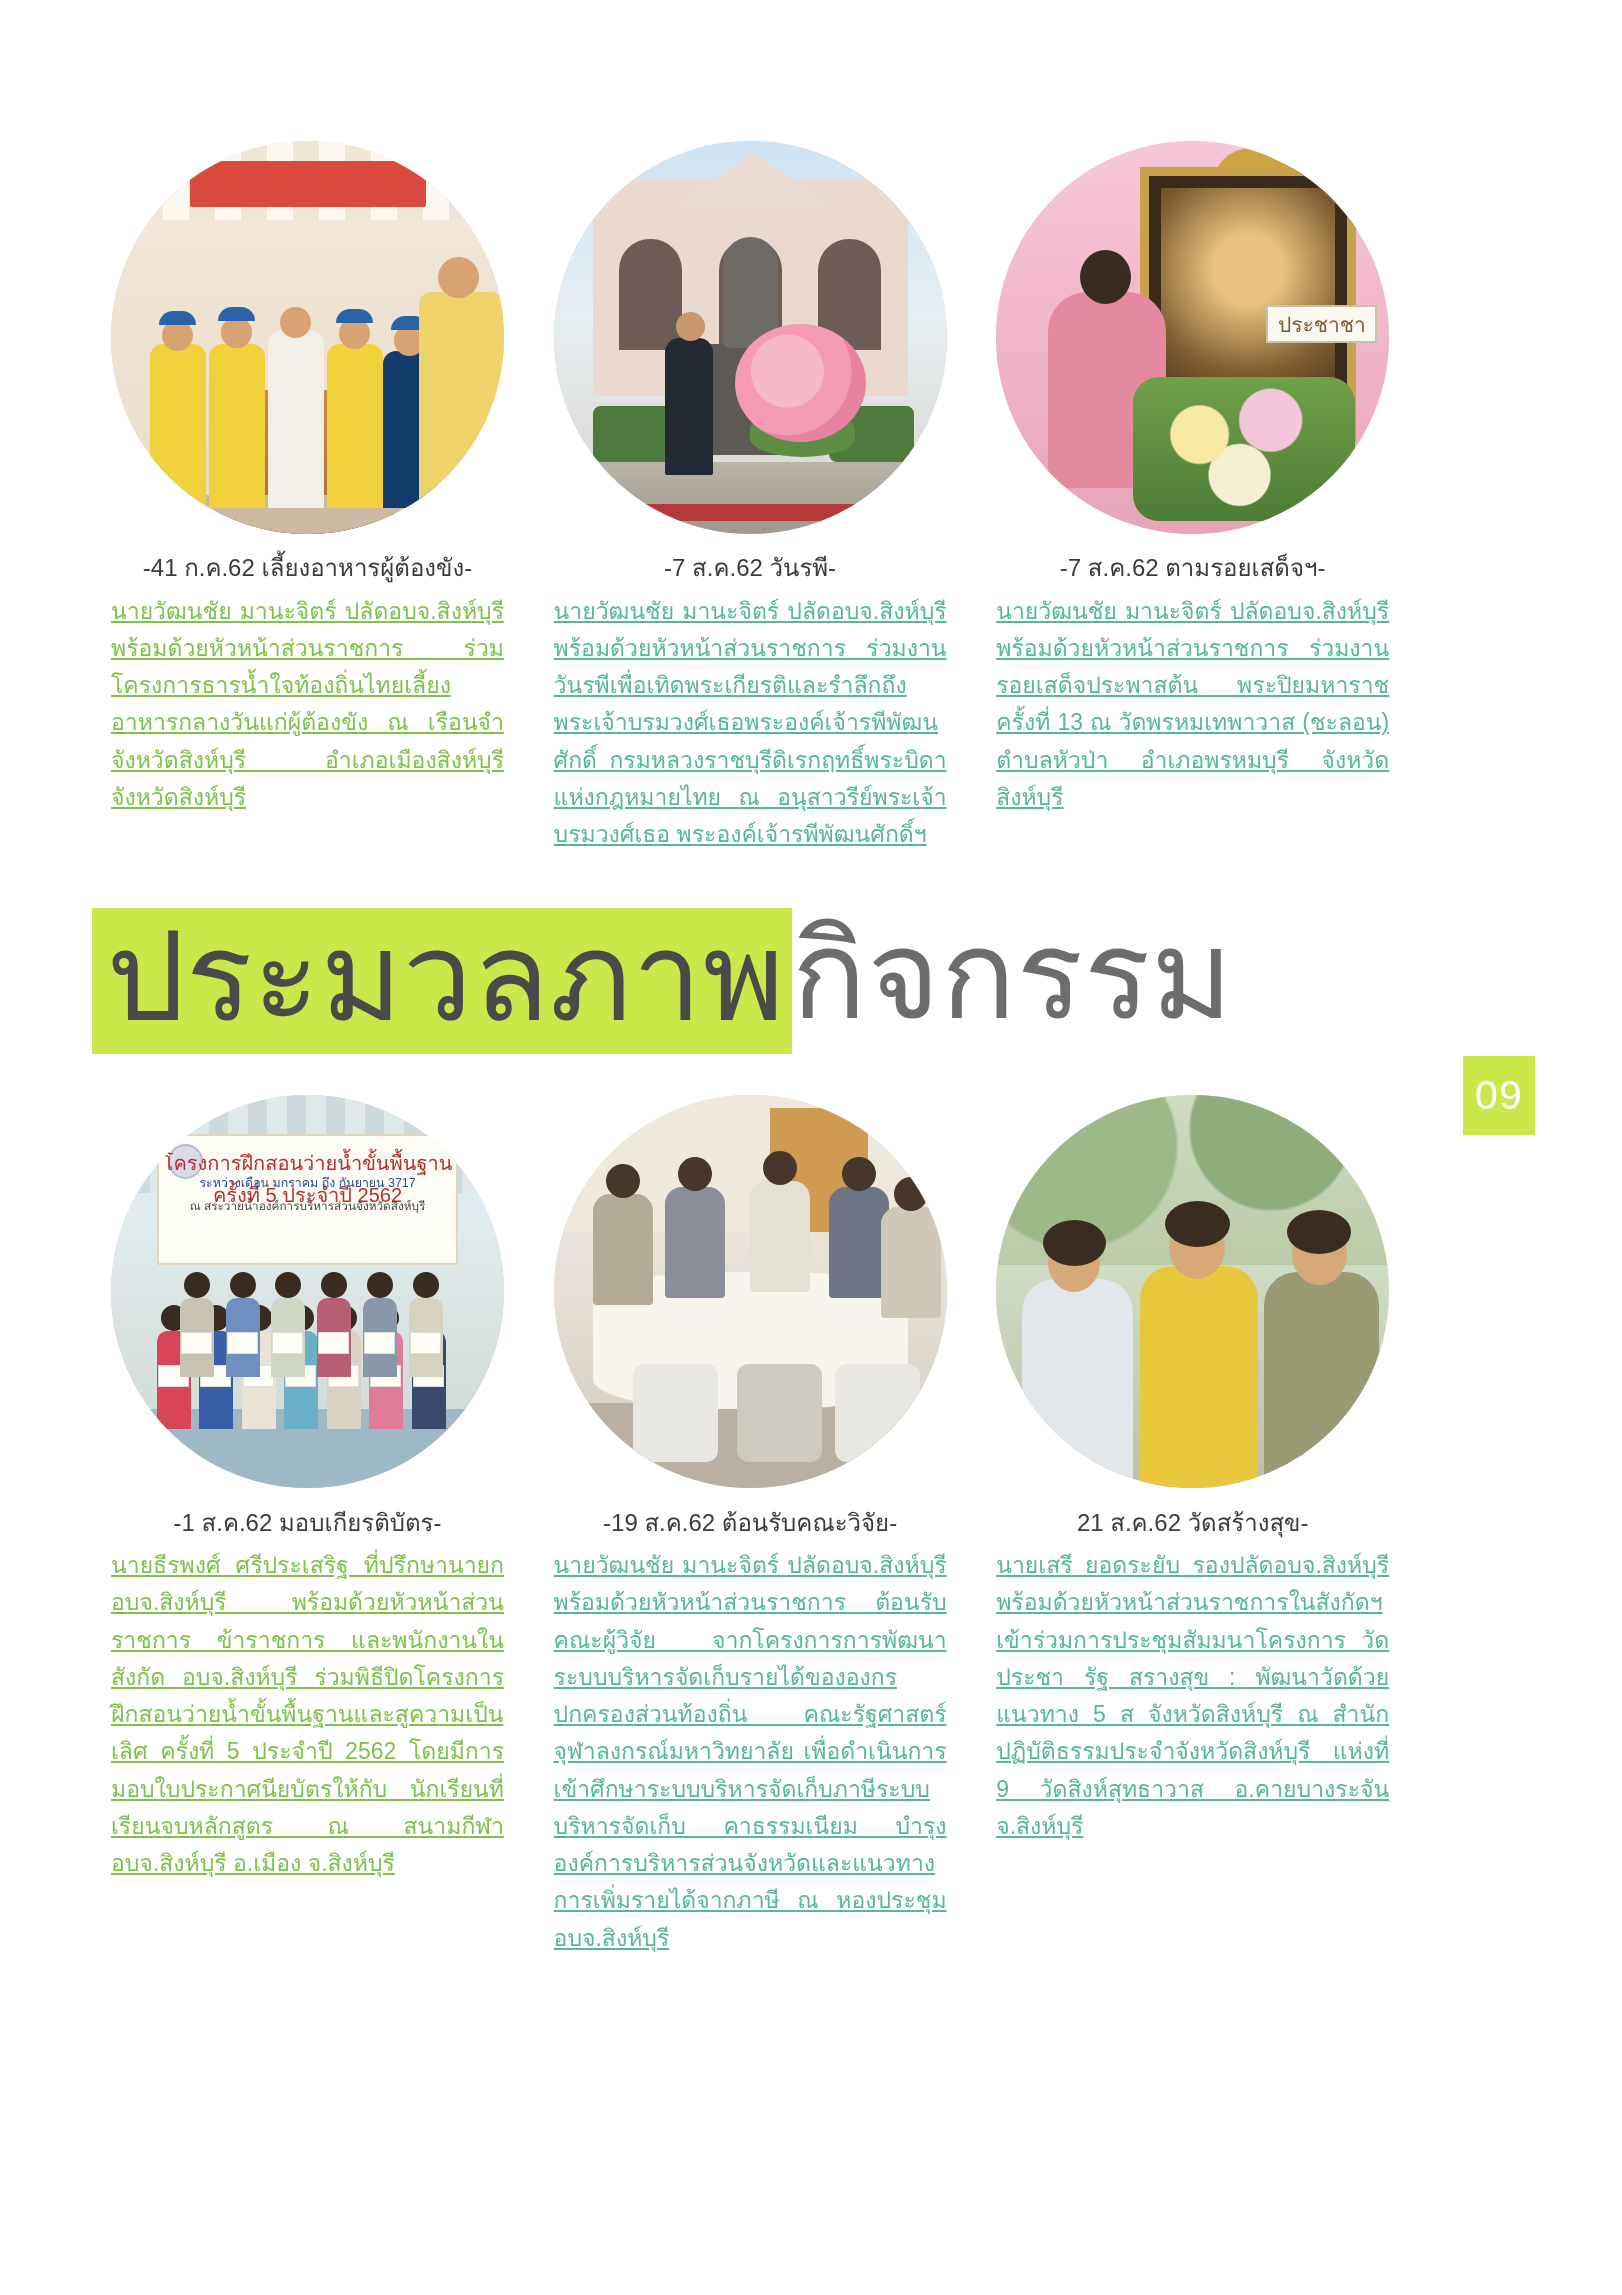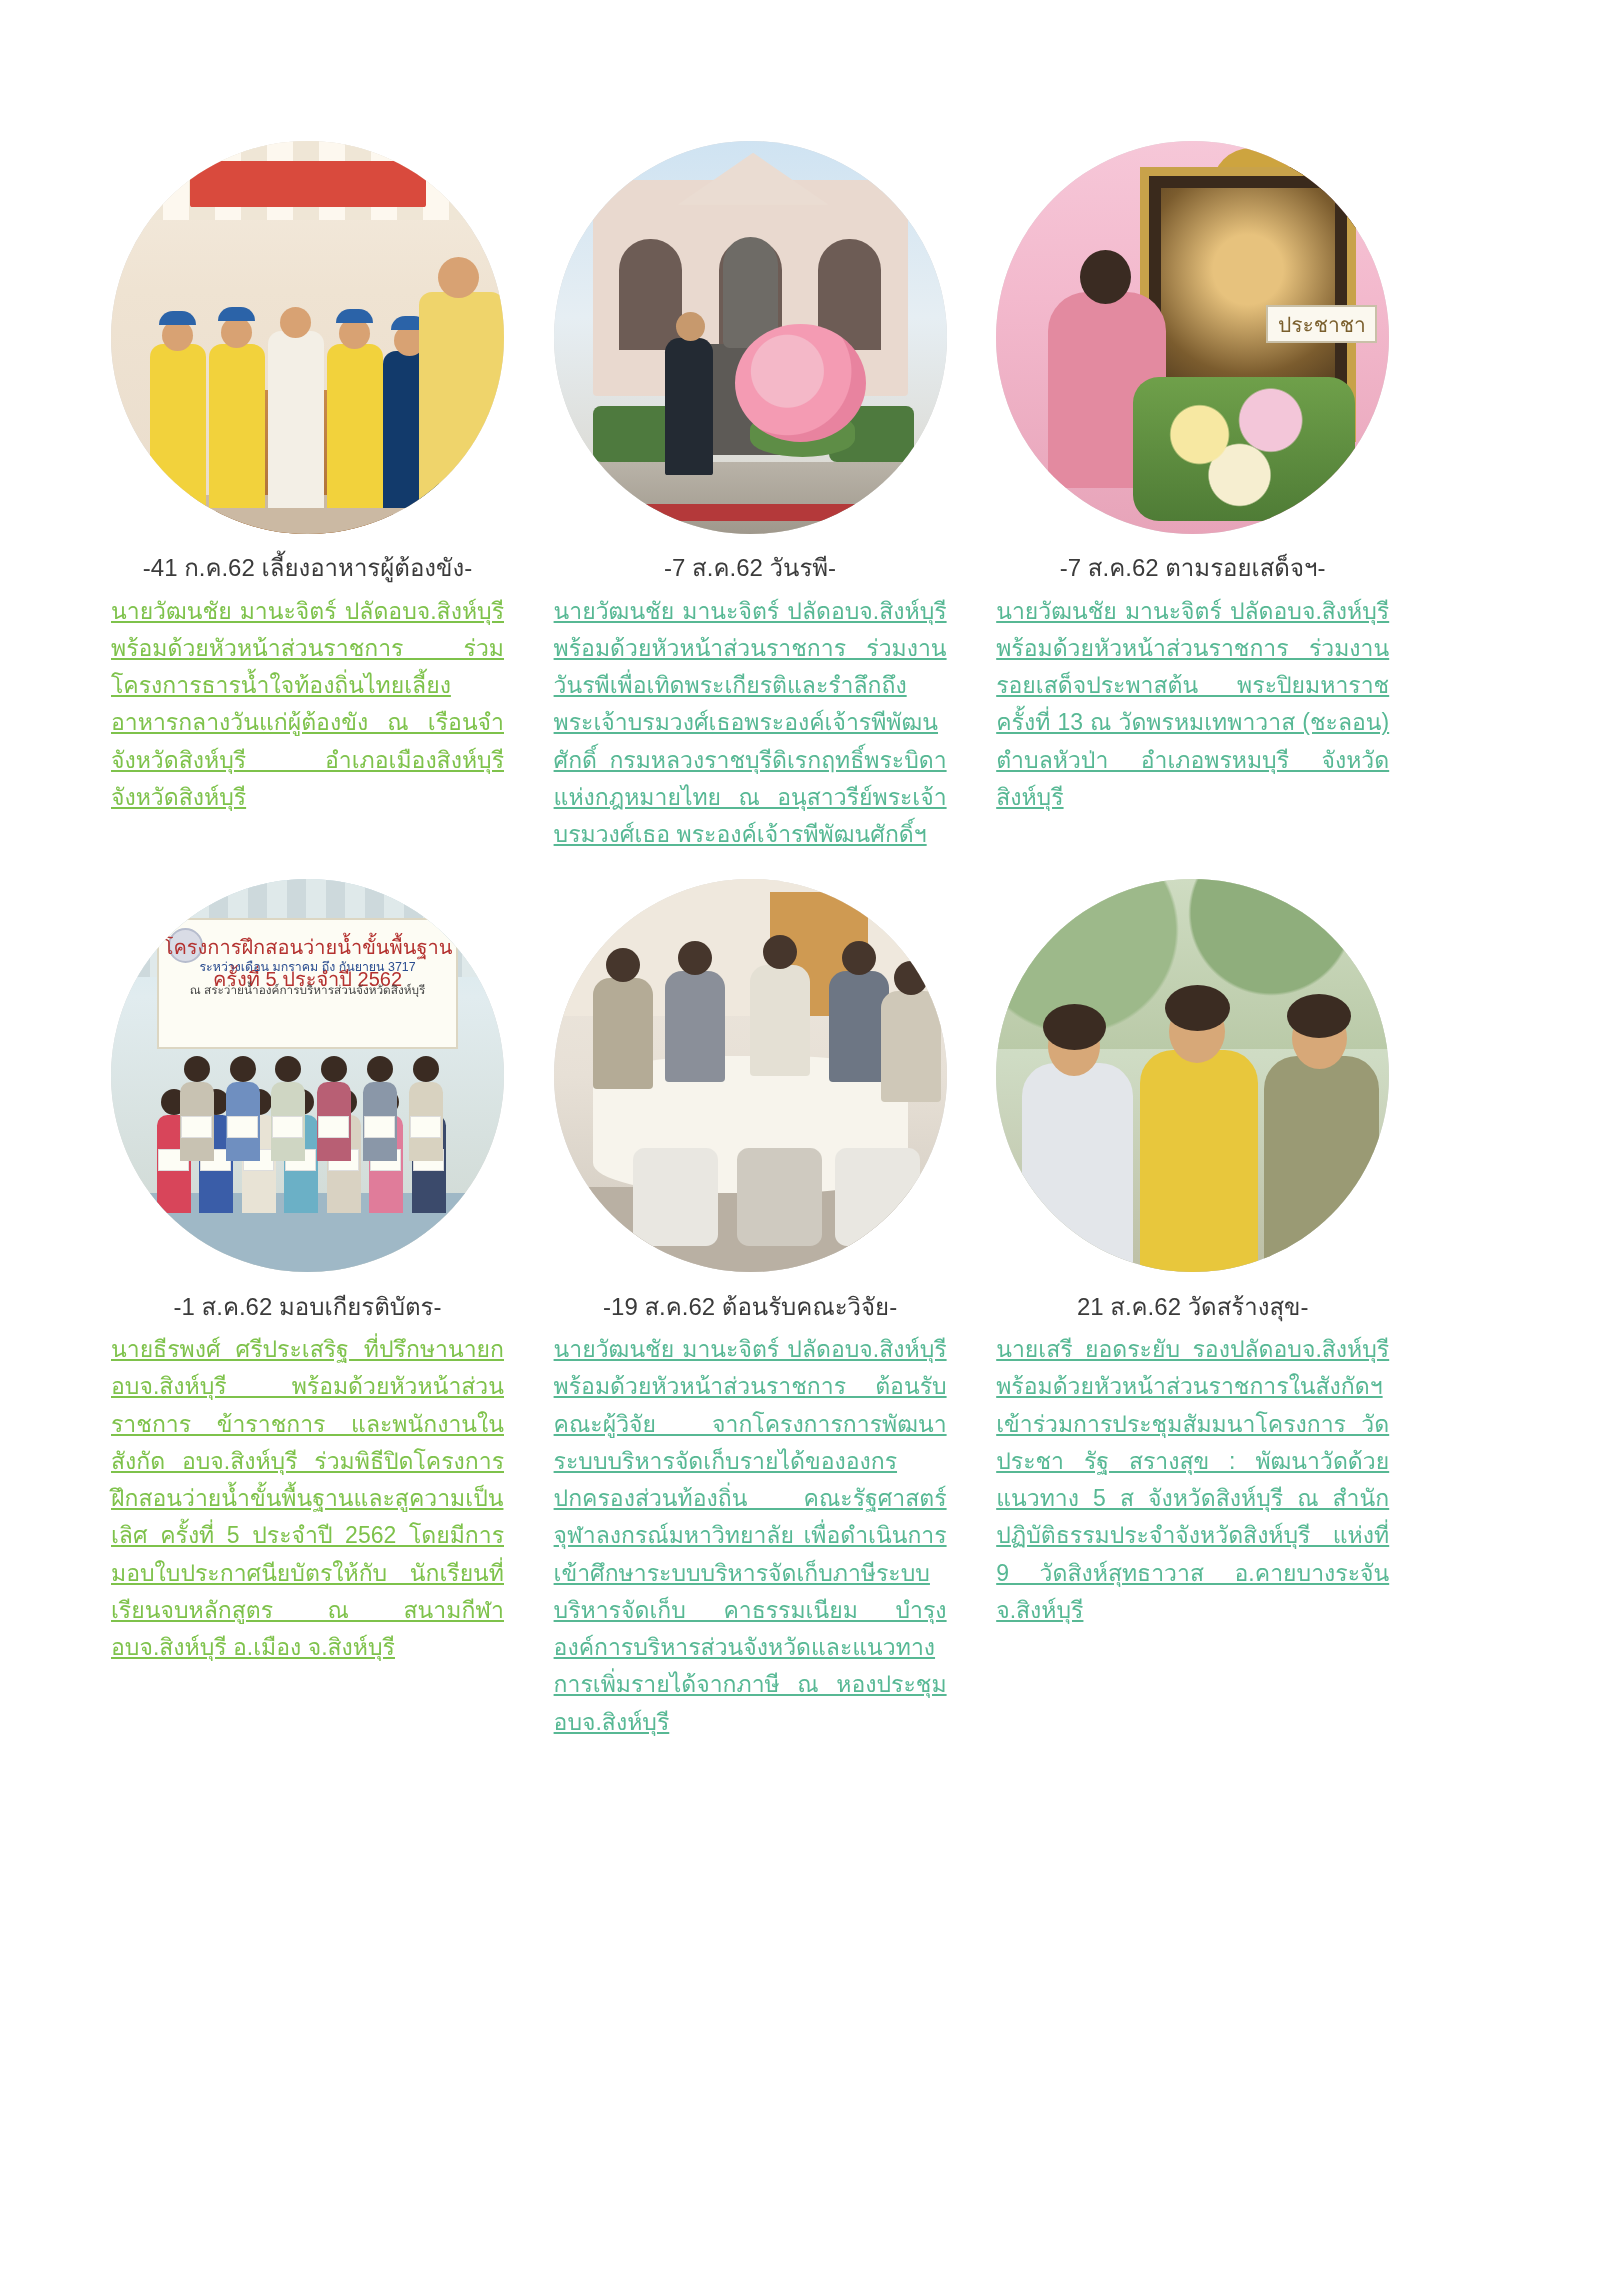--- a/index.html
+++ b/index.html
@@ -294,20 +294,27 @@
           <div class="woman"></div>
           <div class="woman-head"></div>
           <div class="flowers"></div>
         </div>
       </div>
       <div class="caption-title">-7 ส.ค.62 ตามรอยเสด็จฯ-</div>
       <div class="caption-body">นายวัฒนชัย มานะจิตร์ ปลัดอบจ.สิงห์บุรี พร้อมด้วยหัวหน้าส่วนราชการ ร่วมงานรอยเสด็จประพาสต้น พระปิยมหาราช ครั้งที่ 13 ณ วัดพรหมเทพาวาส (ชะลอน) ตำบลหัวป่า อำเภอพรหมบุรี จังหวัดสิงห์บุรี</div>
     </div>
   </div>
 
+  <div class="banner-block">
+    <div class="banner">
+      <span class="banner-hl">ประมวลภาพ</span>
+      <span class="banner-rest">กิจกรรม</span>
+    </div>
+    <div class="page-number">09</div>
+  </div>
 
   <div class="row row-bottom">
 
     <div class="card green">
       <div class="photo-wrap">
         <div class="photo-inner ph4">
           <div class="roof"></div>
           <div class="pool"></div>
           <div class="board">
             <div class="seal"></div>

